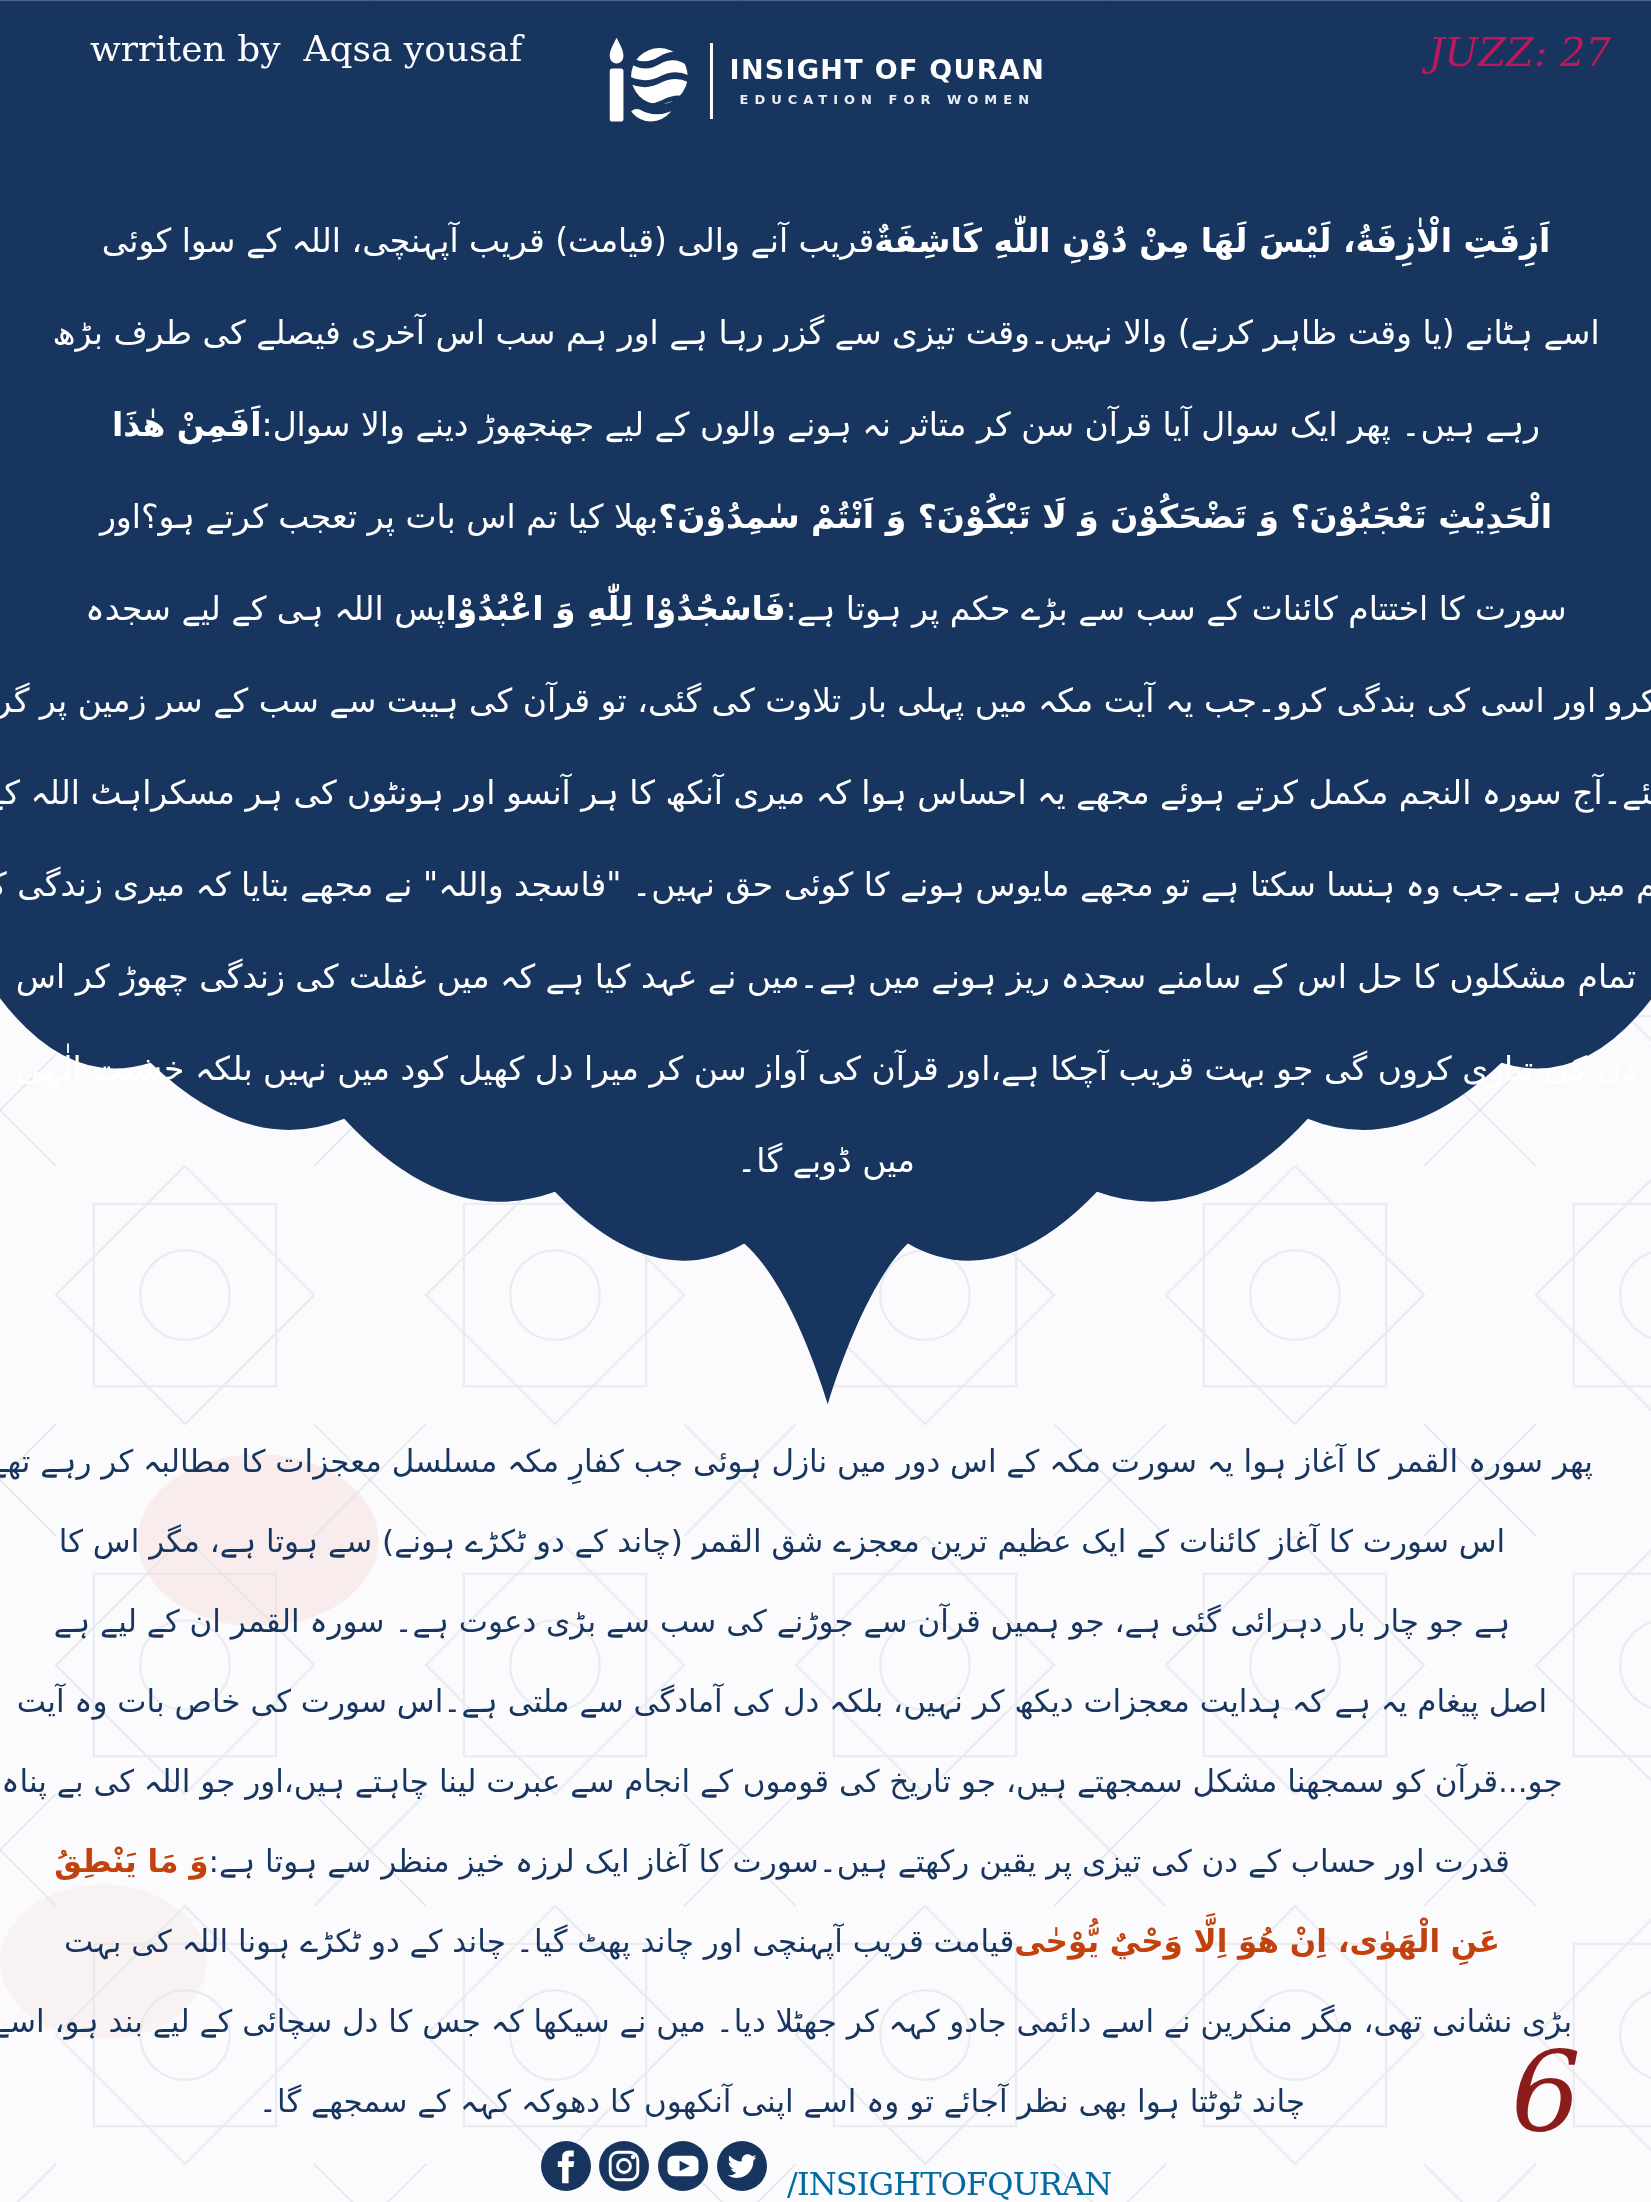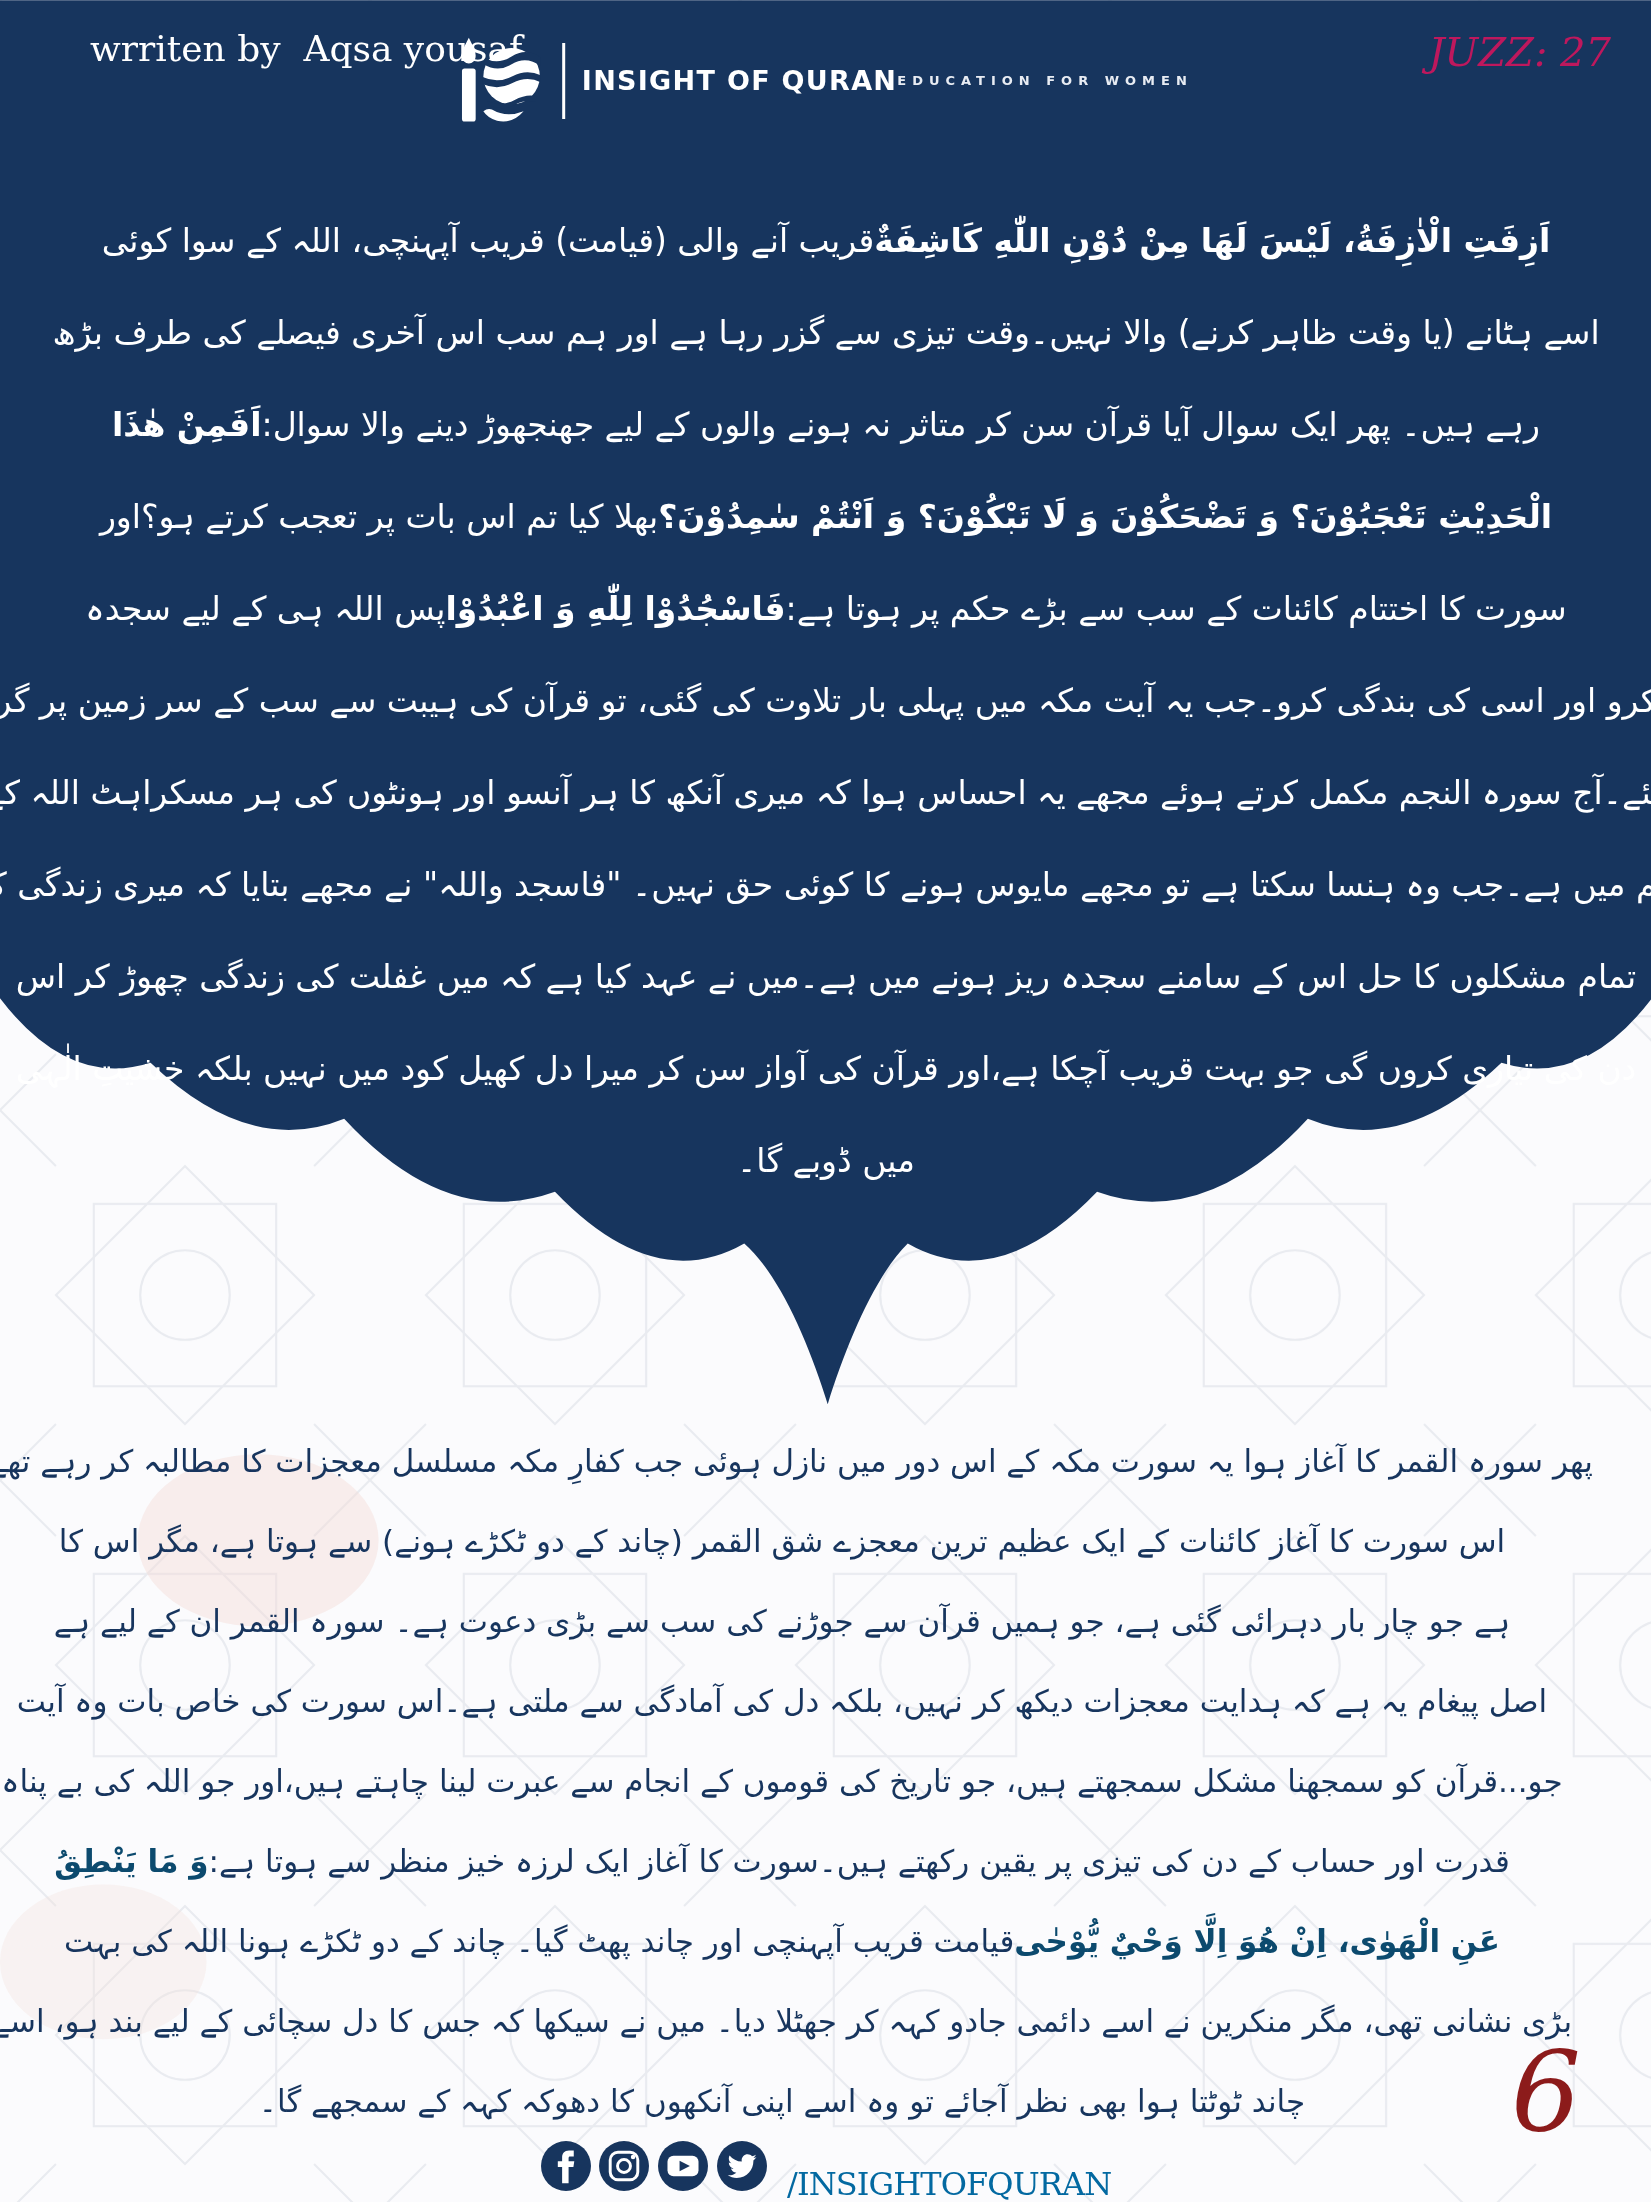--- a/index.html
+++ b/index.html
@@ -24,21 +24,21 @@
   .juzz{
     position:absolute;right:41px;top:29px;
     font-family:"DejaVu Serif",serif;
     font-size:40px;color:#be185d;font-style:italic;
   }
   .logo{
     position:absolute;left:50%;top:36px;transform:translateX(-50%);
     display:flex;align-items:center;gap:17px;
   }
   .logo-divider{width:2.6px;height:76px;background:#fff;}
-  .logo-text{display:flex;flex-direction:row;justify-content:center;}
+  .logo-text{display:flex;flex-direction:column;justify-content:center;align-items:center;}
   .logo-title{
     font-size:27px;font-weight:bold;letter-spacing:1.3px;color:#fff;
     font-family:"DejaVu Sans",sans-serif;white-space:nowrap;
   }
   .logo-subtitle{
     margin-top:7.7px;font-size:13px;font-weight:bold;letter-spacing:6px;
     color:#e8ecf3;white-space:nowrap;
   }
   
   .upper-text{
@@ -51,21 +51,21 @@
   }
   .lower-text{
     position:absolute;left:0;top:1421px;width:1564px;z-index:3;
   }
   .lower-text .tline{
     height:80px;display:flex;align-items:center;justify-content:center;
     color:#17355e;font-size:31px;white-space:nowrap;direction:rtl;
   }
   .seg-plain{font-weight:normal;}
   .seg-arabic{font-weight:bold;}
-  .seg-maroon{font-weight:bold;color:#0c4a6e;}
+  .seg-maroon{font-weight:bold;color:#c2410c;}
   
   .social-bar{
     position:absolute;left:0;top:2129px;width:1652px;z-index:3;
     display:flex;align-items:center;justify-content:center;gap:8.6px;
   }
   .social-circle{
     width:50px;height:50px;border-radius:50%;
     background:#17355e;display:flex;align-items:center;justify-content:center;
     flex:0 0 auto;
   }

